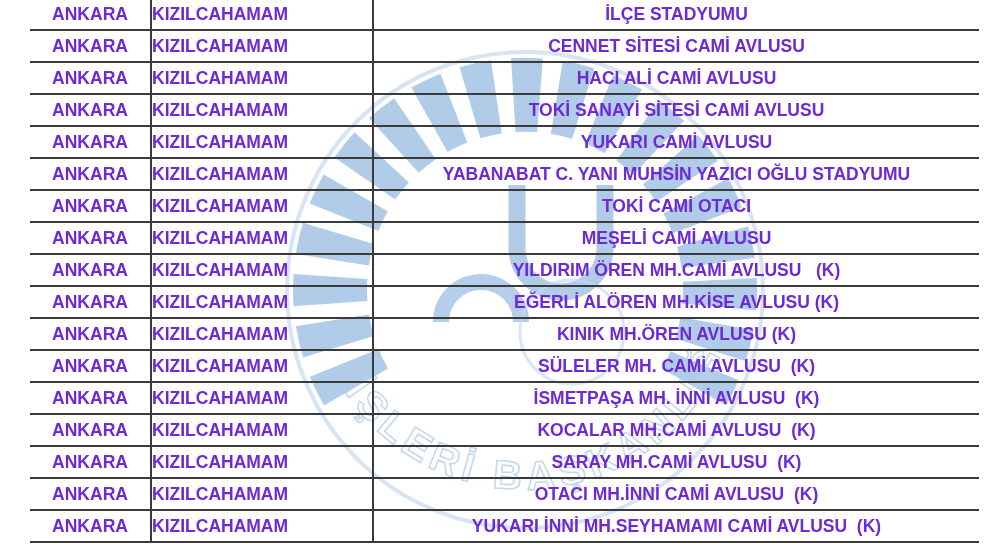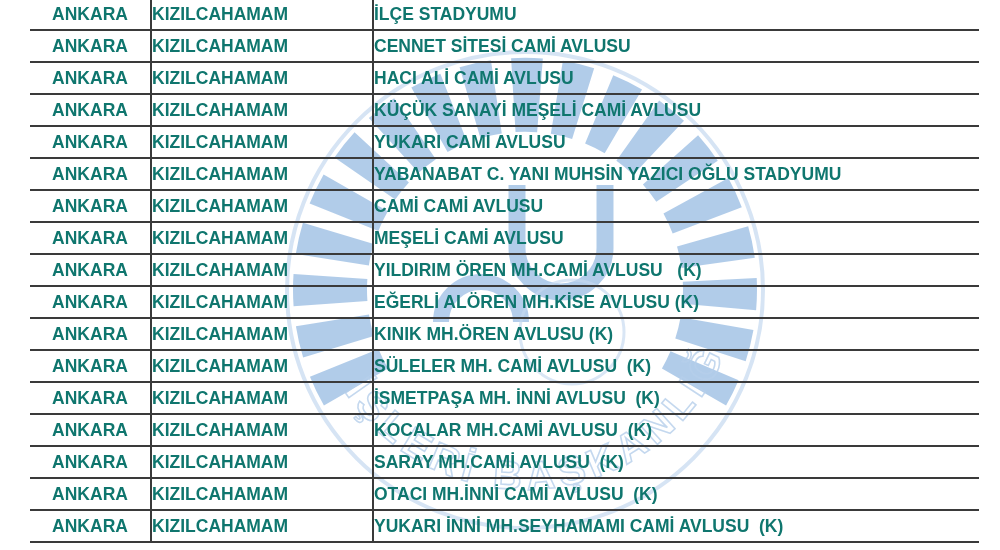--- a/index.html
+++ b/index.html
@@ -19,30 +19,30 @@
     width:947px;
     border-collapse:collapse;
     table-layout:fixed;
     z-index:1;
     background:transparent;
   }
   table.doc-table td{
     border-bottom:2px solid #3a3a3a;
     font-weight:700;
     font-size:17.5px;
-    color:#0f766e;
+    color:#6d28d9;
     height:30px;
     padding:0;
     overflow:hidden;
     background:transparent;
   }
   table.doc-table tr:first-child td{height:29px;}
   td.col-province{width:120px;text-align:center;border-right:2px solid #3a3a3a;}
   td.col-district{width:220px;text-align:left;border-right:2px solid #3a3a3a;}
-  td.col-location{width:605px;text-align:left;padding-left:5px;white-space:pre;}
+  td.col-location{width:605px;text-align:center;padding-left:5px;white-space:pre;}
 </style>
 </head>
 <body>
 
 <div class="stage">
 
   <svg class="watermark" viewBox="0 0 1000 550" xmlns="http://www.w3.org/2000/svg" aria-hidden="true">
     <g>
 
       <circle cx="525" cy="290" r="238" fill="none" stroke="#c4d9ef" stroke-width="4" opacity="0.7"></circle>
@@ -75,36 +75,36 @@
           <td class="col-location">CENNET SİTESİ CAMİ AVLUSU</td>
         </tr>
         <tr>
           <td class="col-province">ANKARA</td>
           <td class="col-district">KIZILCAHAMAM</td>
           <td class="col-location">HACI ALİ CAMİ AVLUSU</td>
         </tr>
         <tr>
           <td class="col-province">ANKARA</td>
           <td class="col-district">KIZILCAHAMAM</td>
-          <td class="col-location">KÜÇÜK SANAYİ MEŞELİ CAMİ AVLUSU</td>
+          <td class="col-location">TOKİ SANAYİ SİTESİ CAMİ AVLUSU</td>
         </tr>
         <tr>
           <td class="col-province">ANKARA</td>
           <td class="col-district">KIZILCAHAMAM</td>
           <td class="col-location">YUKARI CAMİ AVLUSU</td>
         </tr>
         <tr>
           <td class="col-province">ANKARA</td>
           <td class="col-district">KIZILCAHAMAM</td>
           <td class="col-location">YABANABAT C. YANI MUHSİN YAZICI OĞLU STADYUMU</td>
         </tr>
         <tr>
           <td class="col-province">ANKARA</td>
           <td class="col-district">KIZILCAHAMAM</td>
-          <td class="col-location">CAMİ CAMİ AVLUSU</td>
+          <td class="col-location">TOKİ CAMİ OTACI</td>
         </tr>
         <tr>
           <td class="col-province">ANKARA</td>
           <td class="col-district">KIZILCAHAMAM</td>
           <td class="col-location">MEŞELİ CAMİ AVLUSU</td>
         </tr>
         <tr>
           <td class="col-province">ANKARA</td>
           <td class="col-district">KIZILCAHAMAM</td>
           <td class="col-location">YILDIRIM ÖREN MH.CAMİ AVLUSU   (K)</td>

